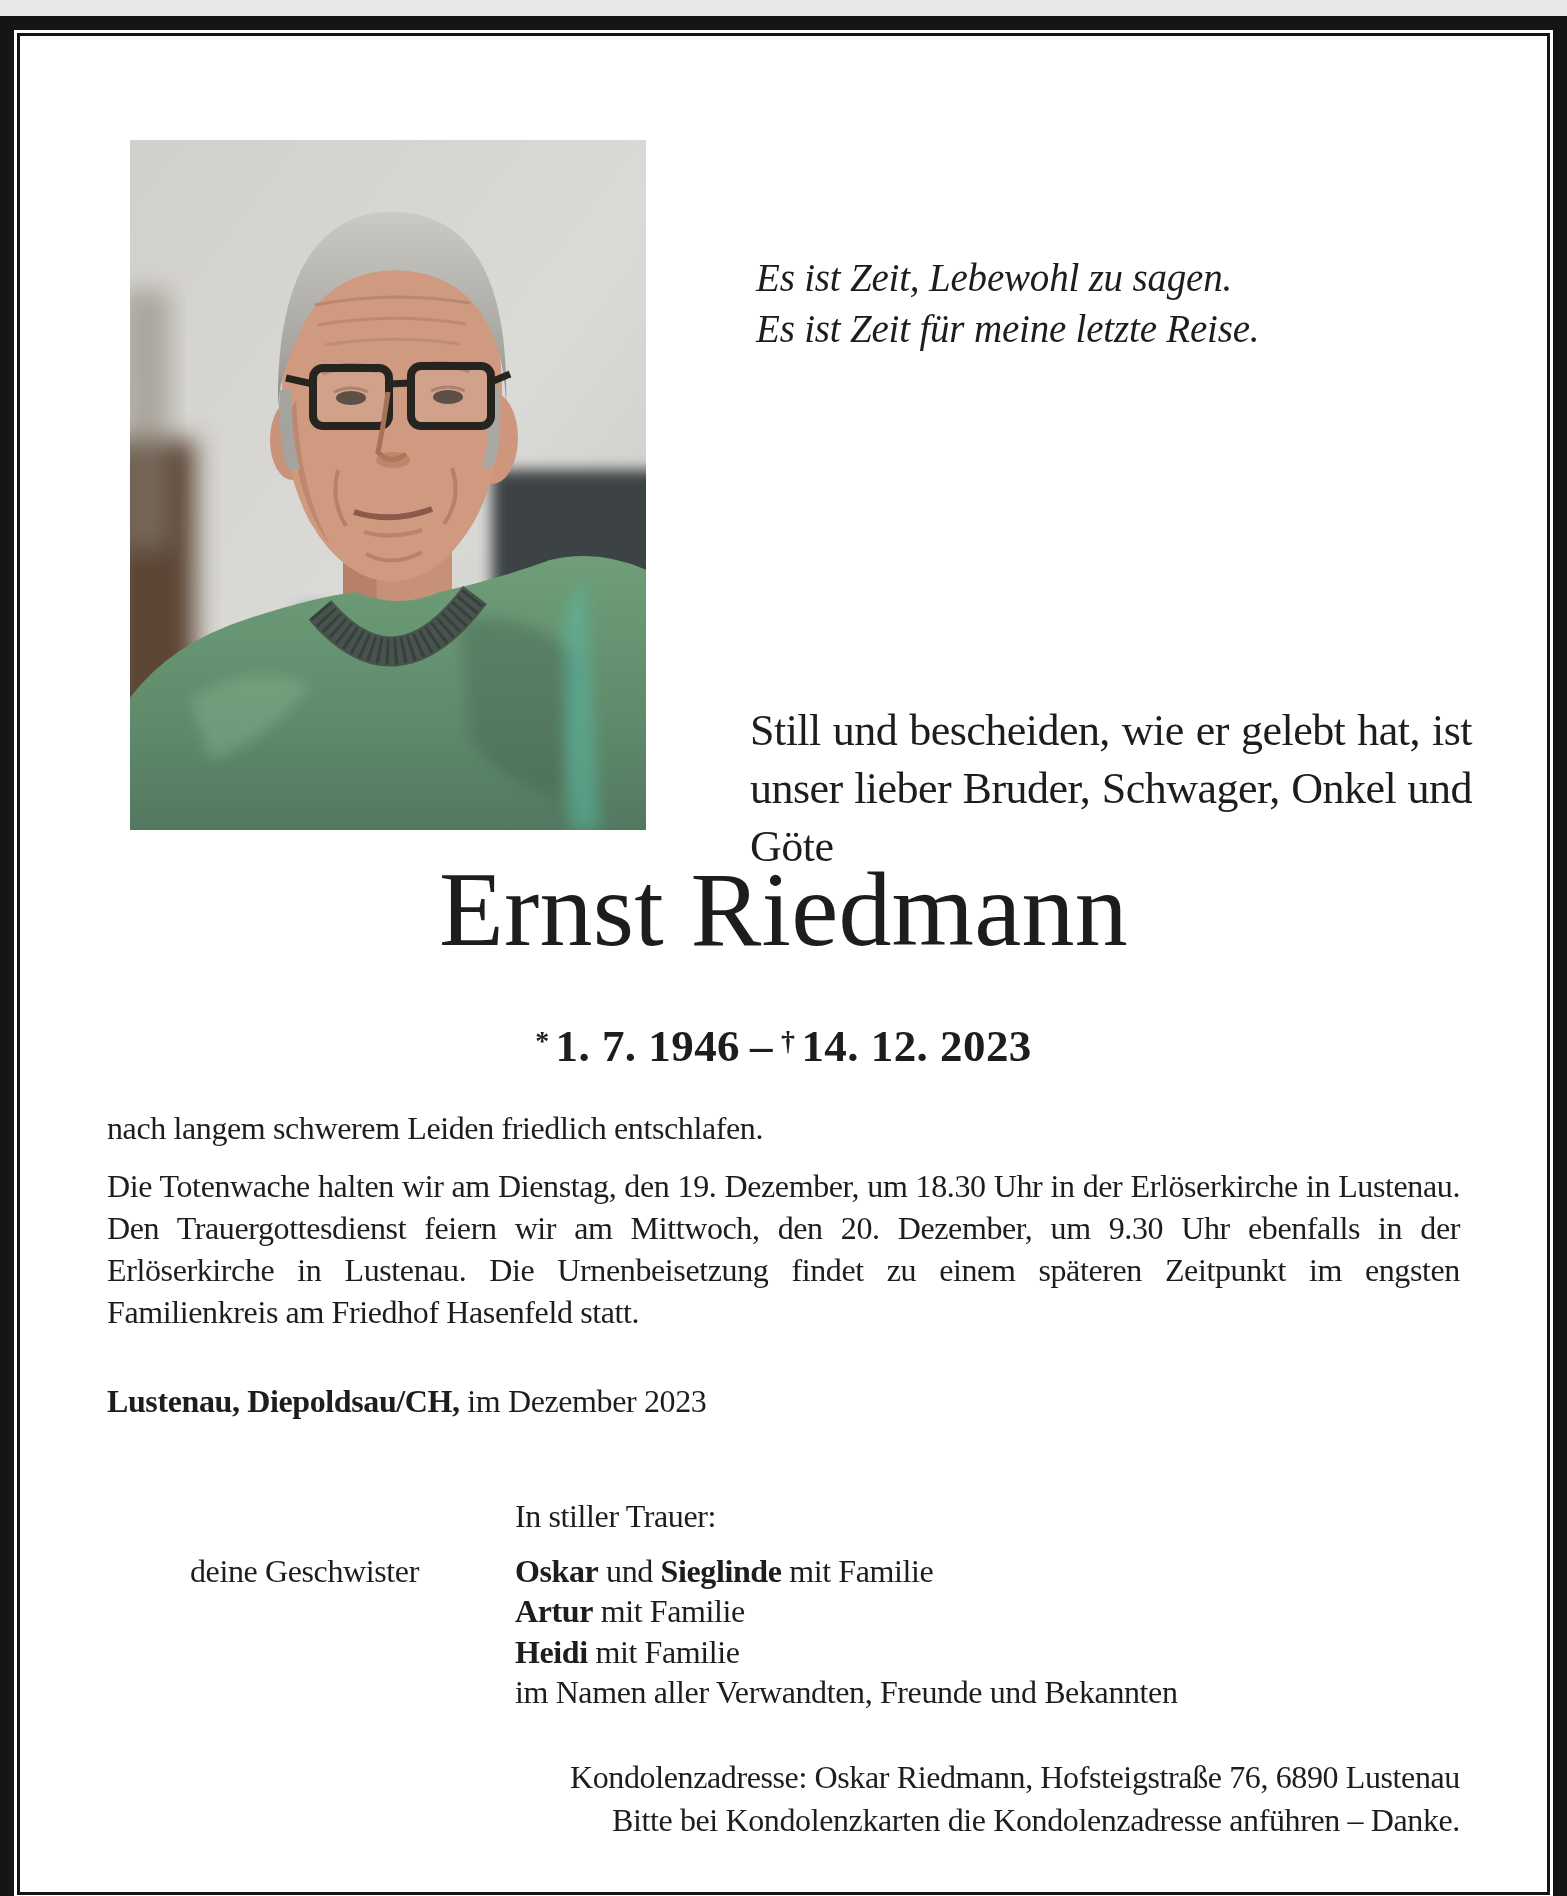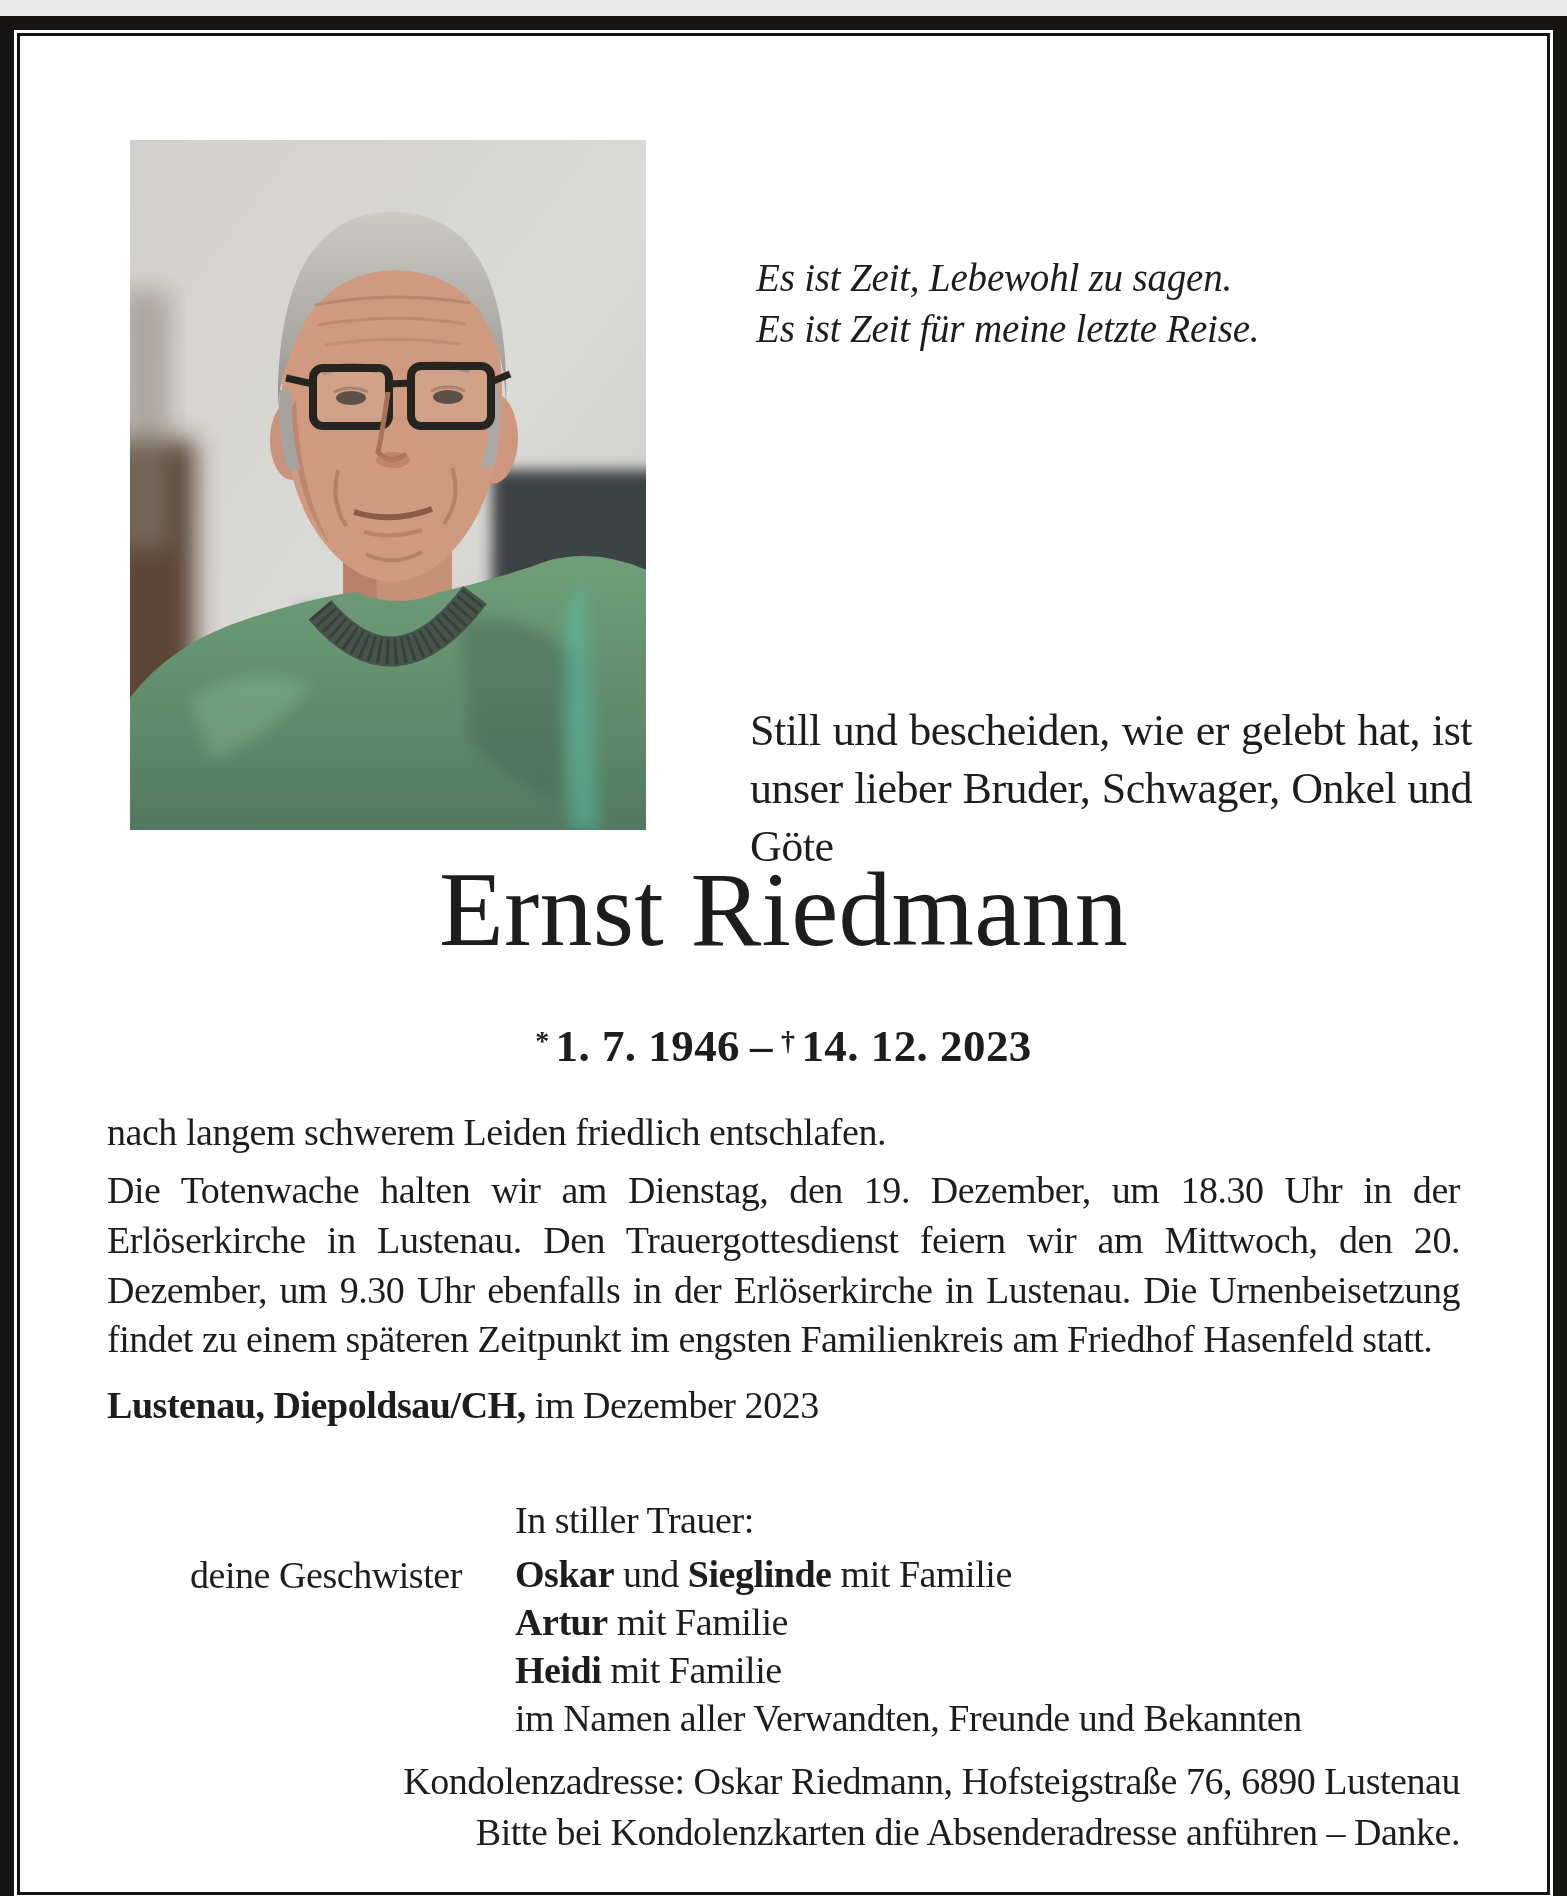--- a/index.html
+++ b/index.html
@@ -66,21 +66,21 @@
   .date-symbol {
     display: inline-block;
     vertical-align: 0.38em;
     font-size: 62%;
     font-weight: 700;
     margin-right: 6px;
   }
   .date-sep { margin: 0 8px 0 10px; }
 
   .body-text {
-    font-size: 38px;
+    font-size: 32px;
     line-height: 1.31;
     letter-spacing: -0.012em;
   }
   .death-sentence { left: 93px; top: 1078px; width: 1353px; }
   .funeral-info   { left: 93px; top: 1136px; width: 1353px; text-align: justify; }
 
   .place-line { left: 93px; top: 1351px; width: 1353px; }
   .bold { font-weight: 700; }
 
   .mourning-header { left: 501px; top: 1466px; }
@@ -223,15 +223,15 @@
       <span class="bold">Artur</span><span> mit Familie</span>
     </div>
     <div>
       <span class="bold">Heidi</span><span> mit Familie</span>
     </div>
     <div>im Namen aller Verwandten, Freunde und Bekannten</div>
   </div>
 
   <div class="abs body-text condolence">
     <div>Kondolenzadresse: Oskar Riedmann, Hofsteigstraße 76, 6890 Lustenau</div>
-    <div>Bitte bei Kondolenzkarten die Absenderadresse anführen – Danke.</div>
+    <div>Bitte bei Kondolenzkarten die Kondolenzadresse anführen – Danke.</div>
   </div>
 </div>
 
 </body></html>

